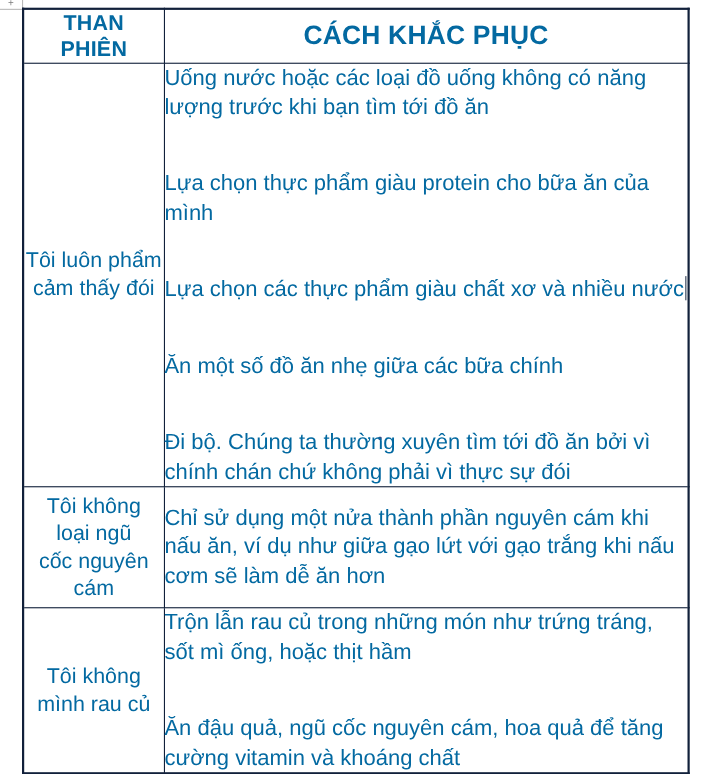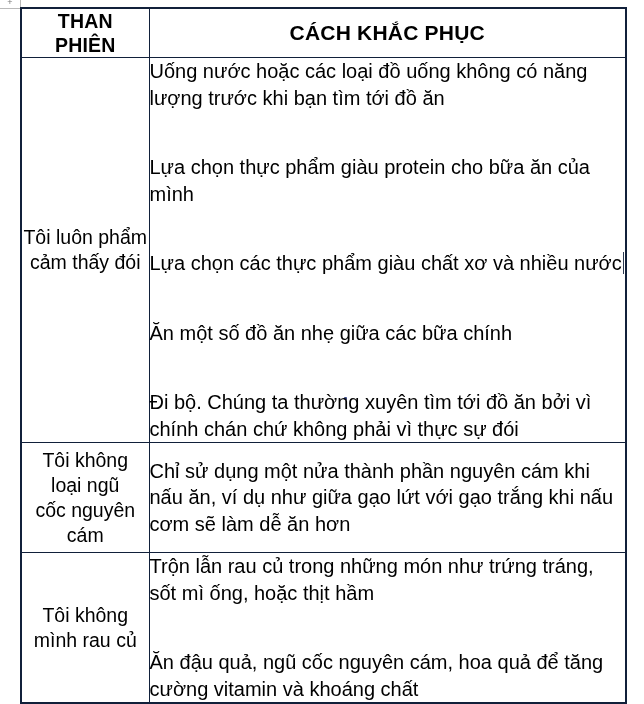--- a/index.html
+++ b/index.html
@@ -54,39 +54,39 @@
   table.cplx {
     border-collapse: collapse;
     table-layout: fixed;
     width: 605px;
     border: 2px solid #11203a;
   }
   table.cplx td, table.cplx th {
     border: 1.6px solid #11203a;
     vertical-align: middle;
     padding: 0;
-    color: #000000;
+    color: #0369a1;
   }
 
   col.c-left  { width: 128px; }
   col.c-right { width: 477px; }
 
   
   th.hdr-left, th.hdr-right {
     text-align: center;
     font-weight: bold;
     letter-spacing: 0.2px;
   }
   th.hdr-left {
     font-size: 19.5px;
     line-height: 24px;
     padding: 5px 4px 7px 4px;
   }
   th.hdr-right {
-    font-size: 21px;
+    font-size: 24px;
     line-height: 26px;
     padding: 5px 4px 7px 4px;
   }
   .hdr-l1, .hdr-l2 { display: block; white-space: nowrap; }
 
   
   td.lbl {
     text-align: center;
     font-size: 19.5px;
     line-height: 25px;

